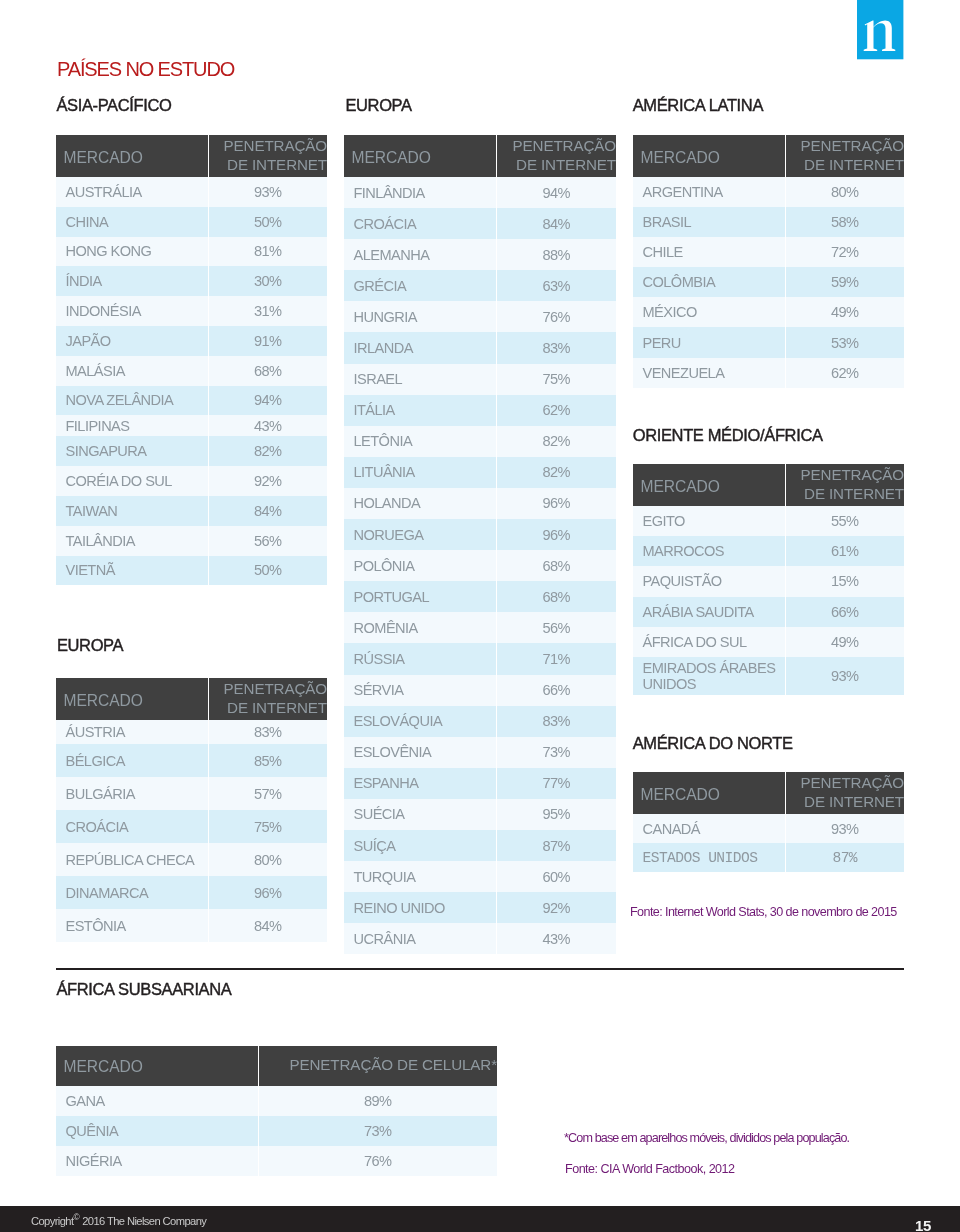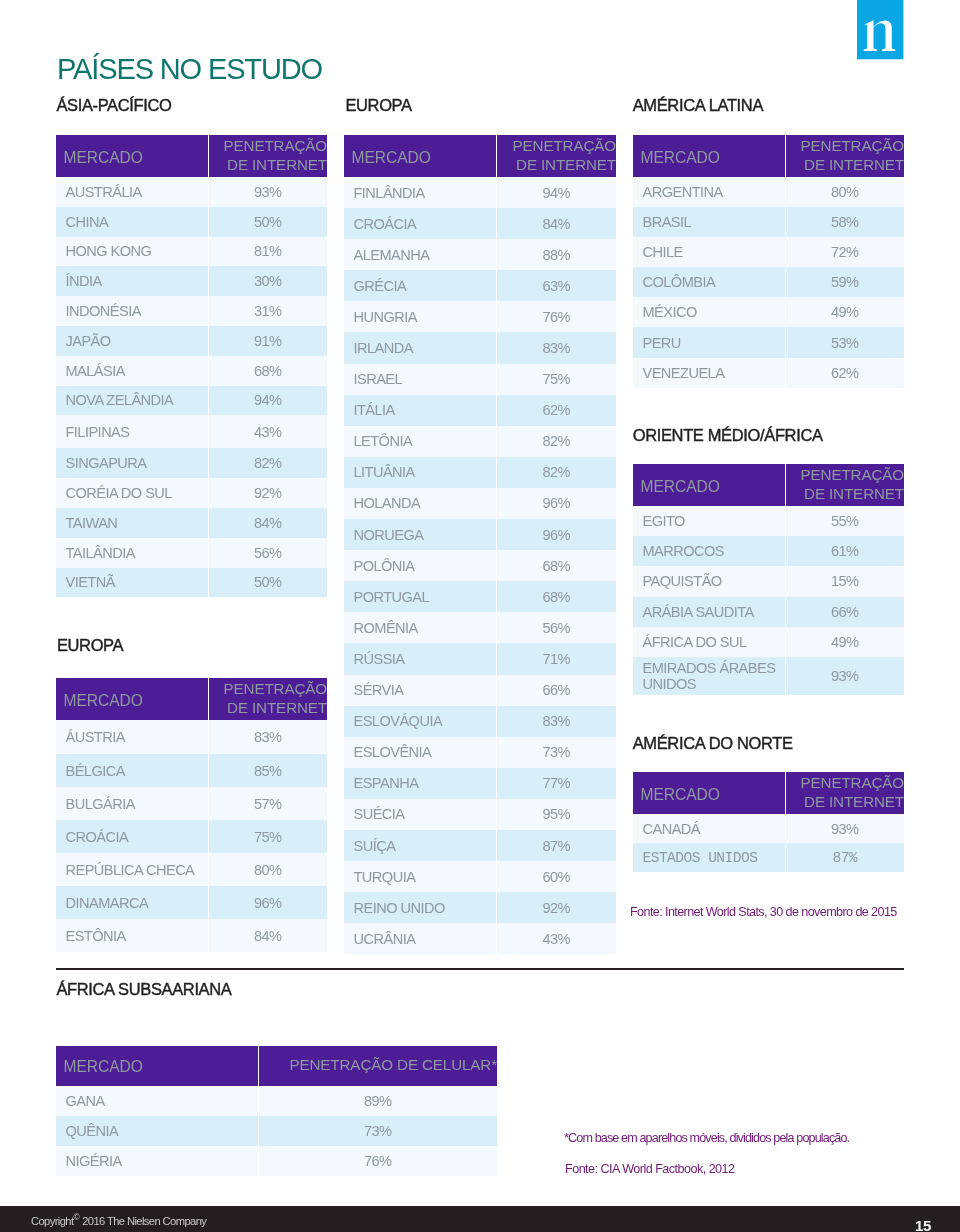--- a/index.html
+++ b/index.html
@@ -11,35 +11,35 @@
     -webkit-font-smoothing: antialiased;
   }
   #page { position: relative; width: 960px; height: 1232px; overflow: hidden; background:#fff; }
 
   
   .logo { position: absolute; left: 857.3px; top: 0; width: 47px; height: 60px; }
 
   
   .page-title {
     position: absolute; left: 57px; top: 53.5px;
-    font-size: 29px; font-weight: 400; letter-spacing: -1.13px;
-    color: #0f766e; line-height: 30px; white-space: nowrap;
+    font-size: 20px; font-weight: 400; letter-spacing: -1.13px;
+    color: #b91c1c; line-height: 30px; white-space: nowrap;
   }
 
   
   .sec-head {
     position: absolute;
     font-size: 16.5px; font-weight: 400; letter-spacing: -0.36px;
     -webkit-text-stroke: 0.42px #231f20;
     color: #231f20; line-height: 16px; white-space: nowrap;
   }
 
   
   .tbl { position: absolute; border-collapse: collapse; table-layout: fixed; }
-  .tbl .hdr { background: #4c1d95; color: #cfd0d1; margin-top: 32px; }
+  .tbl .hdr { background: #404040; color: #cfd0d1; margin-top: 32px; }
   .tbl .hdr td { vertical-align: middle; font-size: 15.2px; letter-spacing: -0.12px; }
   .tbl .hdr td.m { padding-left: 7.5px; font-size: 15.6px; letter-spacing: -0.05px; vertical-align: middle; }
   .tbl .hdr td.m span { position: relative; top: 1.5px; }
   .tbl .hdr td.p { text-align: right; line-height: 18.8px; border-left: 1.2px solid #fff; }
   .tbl td { font-size: 14.6px; letter-spacing: -0.55px; color: #8f99a0; }
   .tbl tr.r0 { background: #f3f9fd; }
   .tbl tr.r1 { background: #d8eff9; }
   .tbl tbody td.m { padding-left: 9.5px; }
   .tbl tbody td.p { text-align: center; border-left: 1.2px solid #fff; }
 
@@ -107,21 +107,21 @@
             <td class="p">91%</td>
           </tr>
           <tr class="r0" style="height: 29.8px;">
             <td class="m">MALÁSIA</td>
             <td class="p">68%</td>
           </tr>
           <tr class="r1" style="height: 29.8px;">
             <td class="m">NOVA ZELÂNDIA</td>
             <td class="p">94%</td>
           </tr>
-          <tr class="r0" style="height: 33px;">
+          <tr class="r0" style="height: 21px;">
             <td class="m">FILIPINAS</td>
             <td class="p">43%</td>
           </tr>
           <tr class="r1" style="height: 29.8px;">
             <td class="m">SINGAPURA</td>
             <td class="p">82%</td>
           </tr>
           <tr class="r0" style="height: 29.8px;">
             <td class="m">CORÉIA DO SUL</td>
             <td class="p">92%</td>
@@ -146,21 +146,21 @@
           <col style="width: 152px;">
           <col style="width: 119px;">
         </colgroup>
         <thead>
           <tr class="hdr" style="height: 42px;">
             <td class="m"><span>MERCADO</span></td>
             <td class="p"><span>PENETRAÇÃO</span><br><span>DE INTERNET</span></td>
           </tr>
         </thead>
         <tbody>
-          <tr class="r0" style="height: 34px;">
+          <tr class="r0" style="height: 24px;">
             <td class="m">ÁUSTRIA</td>
             <td class="p">83%</td>
           </tr>
           <tr class="r1" style="height: 33px;">
             <td class="m">BÉLGICA</td>
             <td class="p">85%</td>
           </tr>
           <tr class="r0" style="height: 33px;">
             <td class="m">BULGÁRIA</td>
             <td class="p">57%</td>

